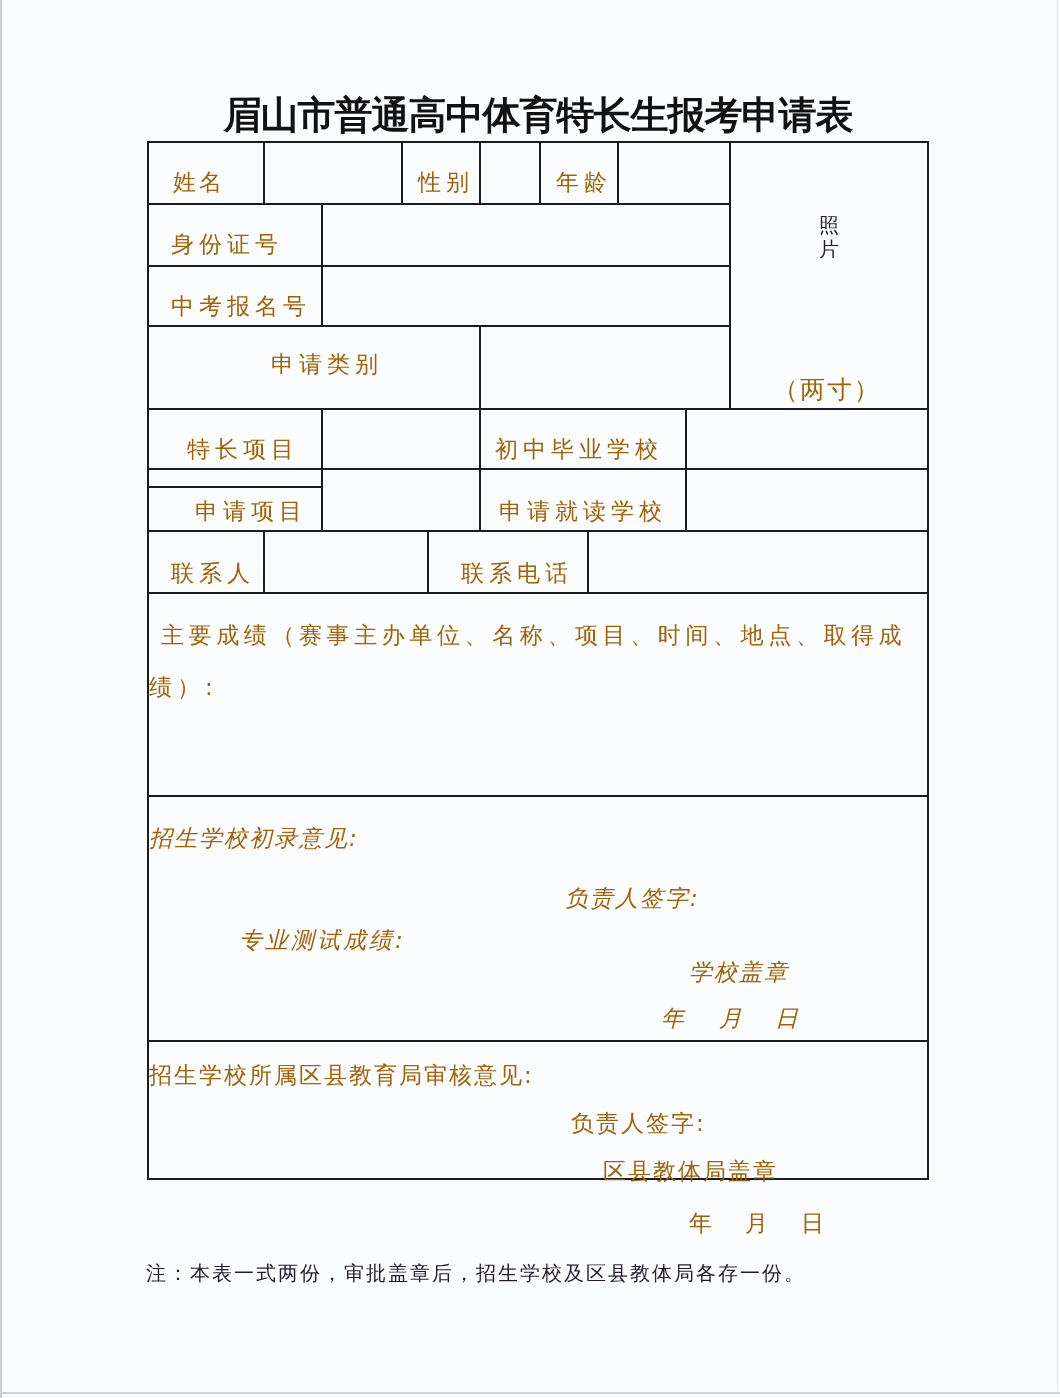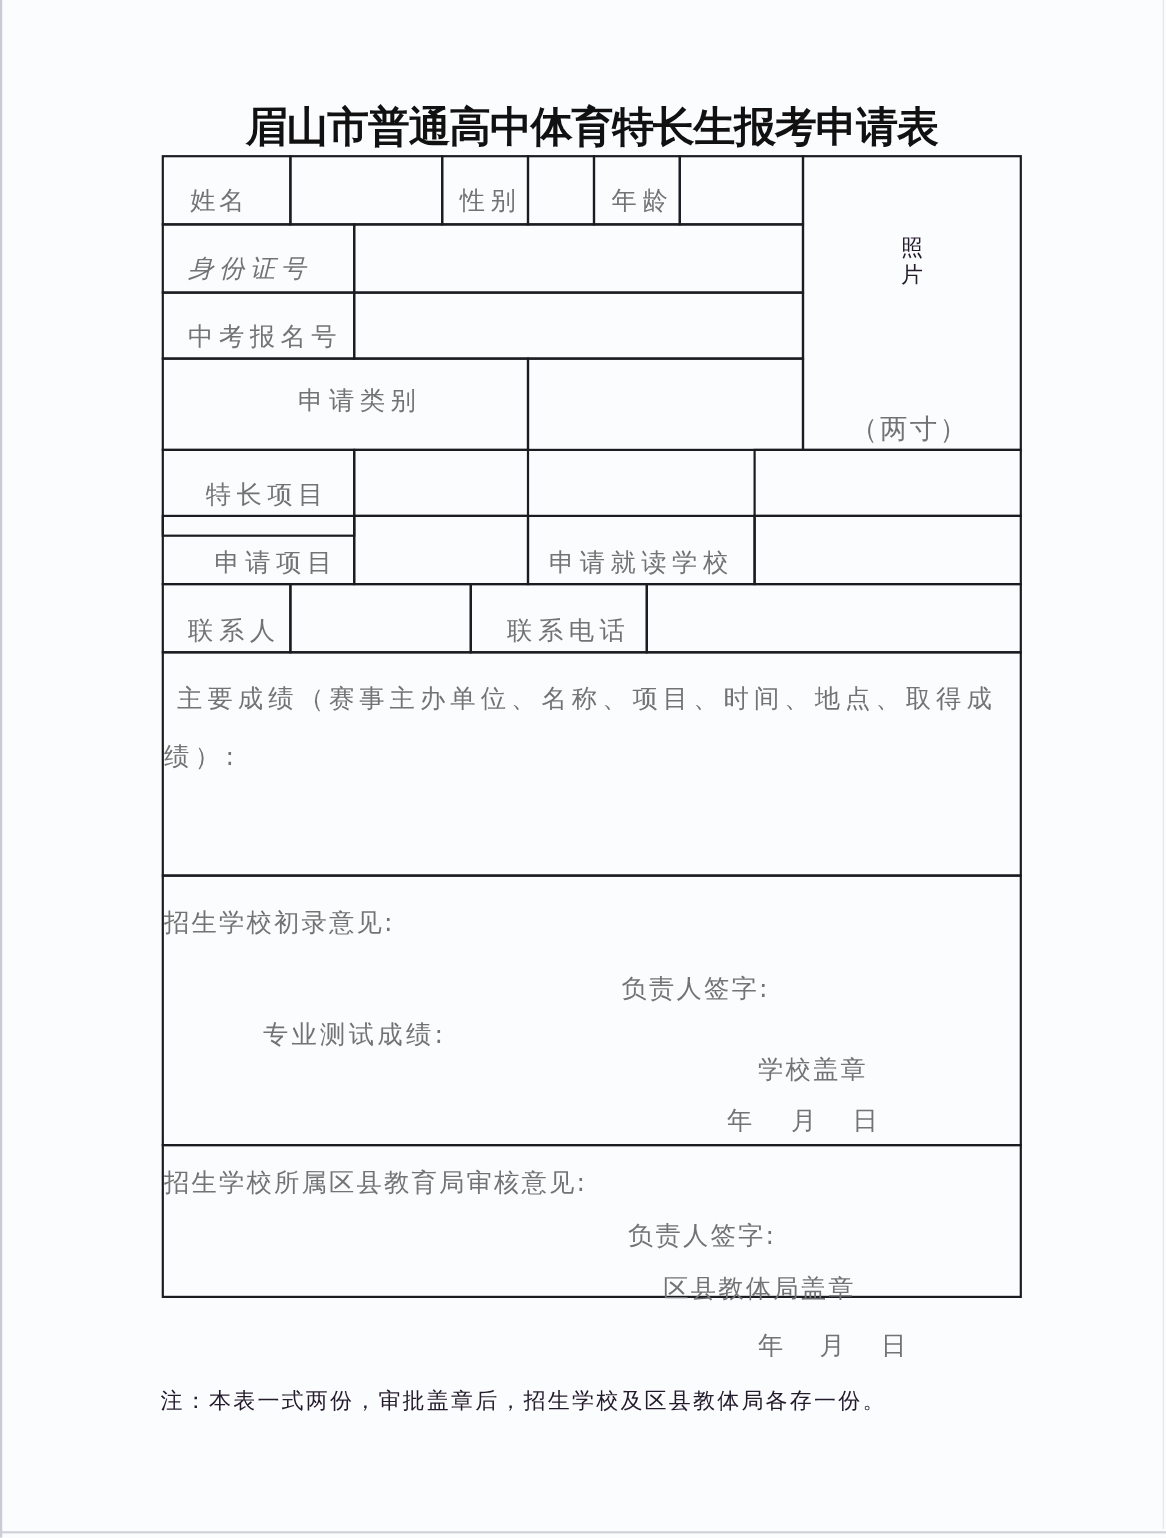--- a/index.html
+++ b/index.html
@@ -16,21 +16,21 @@
     position: absolute; left: 0; top: 90px; width: 1076px; text-align: center;
     font-family: "DejaVu Serif", "Liberation Serif", serif;
     font-size: 38px; font-weight: bold; letter-spacing: -1px; color: #111;
   }
   .form { position: absolute; left: 0; top: 0; width: 1060px; height: 1398px; }
   .cell {
     position: absolute; box-sizing: border-box;
     border: 2px solid #1b1b22;
   }
   .lbl {
-    position: absolute; font-size: 23px; letter-spacing: 5px; white-space: nowrap; color: #737373;
+    position: absolute; font-size: 23px; letter-spacing: 5px; white-space: nowrap; color: #a16207;
   }
   .field { position: absolute; background: transparent; }
   .note {
     position: absolute; left: 146px; top: 1260px; font-size: 20px; letter-spacing: 2px; color: #231a2b; white-space: nowrap;
   }
   .vert { position: absolute; font-size: 20px; line-height: 24px; width: 24px; text-align: center; color: #231a2b; }
 </style>
 </head>
 <body>
 
@@ -55,38 +55,41 @@
   </div>
   <div class="cell field" style="left:617px;top:141px;width:114px;height:64px;"></div>
 
   <div class="cell field" style="left:729px;top:141px;width:200px;height:269px;">
     <span class="vert" style="left:86px;top:70px;">照</span>
     <span class="vert" style="left:86px;top:94px;">片</span>
     <span class="lbl" style="left:42px;top:230px;font-size:25px;letter-spacing:2px;">（两寸）</span>
   </div>
 
   <div class="cell" style="left:147px;top:203px;width:176px;height:64px;">
-    <span class="lbl" style="left:22px;top:24px;font-style:italic;">身份证号</span>
+    <span class="lbl" style="left:22px;top:24px;">身份证号</span>
   </div>
   <div class="cell field" style="left:321px;top:203px;width:410px;height:64px;"></div>
 
   <div class="cell" style="left:147px;top:265px;width:176px;height:62px;font-family:Liberation Mono, monospace;">
     <span class="lbl" style="left:22px;top:24px;">中考报名号</span>
   </div>
   <div class="cell field" style="left:321px;top:265px;width:410px;height:62px;"></div>
 
   <div class="cell" style="left:147px;top:325px;width:334px;height:85px;">
     <span class="lbl" style="left:122px;top:22px;">申请类别</span>
   </div>
   <div class="cell field" style="left:479px;top:325px;width:252px;height:85px;"></div>
 
   <div class="cell" style="left:147px;top:408px;width:176px;height:80px;">
     <span class="lbl" style="left:38px;top:24px;">特长项目</span>
   </div>
   <div class="cell field" style="left:321px;top:408px;width:160px;height:62px;"></div>
+  <div class="cell" style="left:479px;top:408px;width:208px;height:62px;">
+    <span class="lbl" style="left:14px;top:24px;">初中毕业学校</span>
+  </div>
   <div class="cell field" style="left:685px;top:408px;width:244px;height:62px;"></div>
 
   <div class="cell" style="left:147px;top:468px;width:176px;height:64px;padding-left:27px;">
     <span class="lbl" style="left:46px;top:26px;">申请项目</span>
   </div>
   <div class="cell field" style="left:321px;top:468px;width:160px;height:64px;"></div>
   <div class="cell" style="left:479px;top:468px;width:208px;height:64px;">
     <span class="lbl" style="left:18px;top:26px;">申请就读学校</span>
   </div>
   <div class="cell field" style="left:685px;top:468px;width:244px;height:64px;"></div>
@@ -98,21 +101,21 @@
   <div class="cell" style="left:427px;top:530px;width:162px;height:64px;">
     <span class="lbl" style="left:32px;top:26px;">联系电话</span>
   </div>
   <div class="cell field" style="left:587px;top:530px;width:342px;height:64px;"></div>
 
   <div class="cell field" style="left:147px;top:592px;width:782px;height:205px;">
     <span class="lbl" style="left:12px;top:26px;letter-spacing:4.6px;">主要成绩（赛事主办单位、名称、项目、时间、地点、取得成</span>
     <span class="lbl" style="left:0px;top:78px;">绩）:</span>
   </div>
 
-  <div class="cell field" style="left:147px;top:795px;width:782px;height:247px;">
+  <div class="cell field" style="left:147px;top:795px;width:782px;height:247px;font-style:italic;">
     <span class="lbl" style="left:0px;top:26px;letter-spacing:2px;">招生学校初录意见:</span>
     <span class="lbl" style="left:90px;top:86px;letter-spacing:3px;margin-top:42px;">专业测试成绩:</span>
     <span class="lbl" style="left:416px;top:86px;letter-spacing:2px;">负责人签字:</span>
     <span class="lbl" style="left:540px;top:160px;letter-spacing:2px;">学校盖章</span>
     <span class="lbl" style="left:512px;top:206px;">年</span>
     <span class="lbl" style="left:570px;top:206px;">月</span>
     <span class="lbl" style="left:626px;top:206px;">日</span>
   </div>
 
   <div class="cell field" style="left:147px;top:1040px;width:782px;height:140px;">

